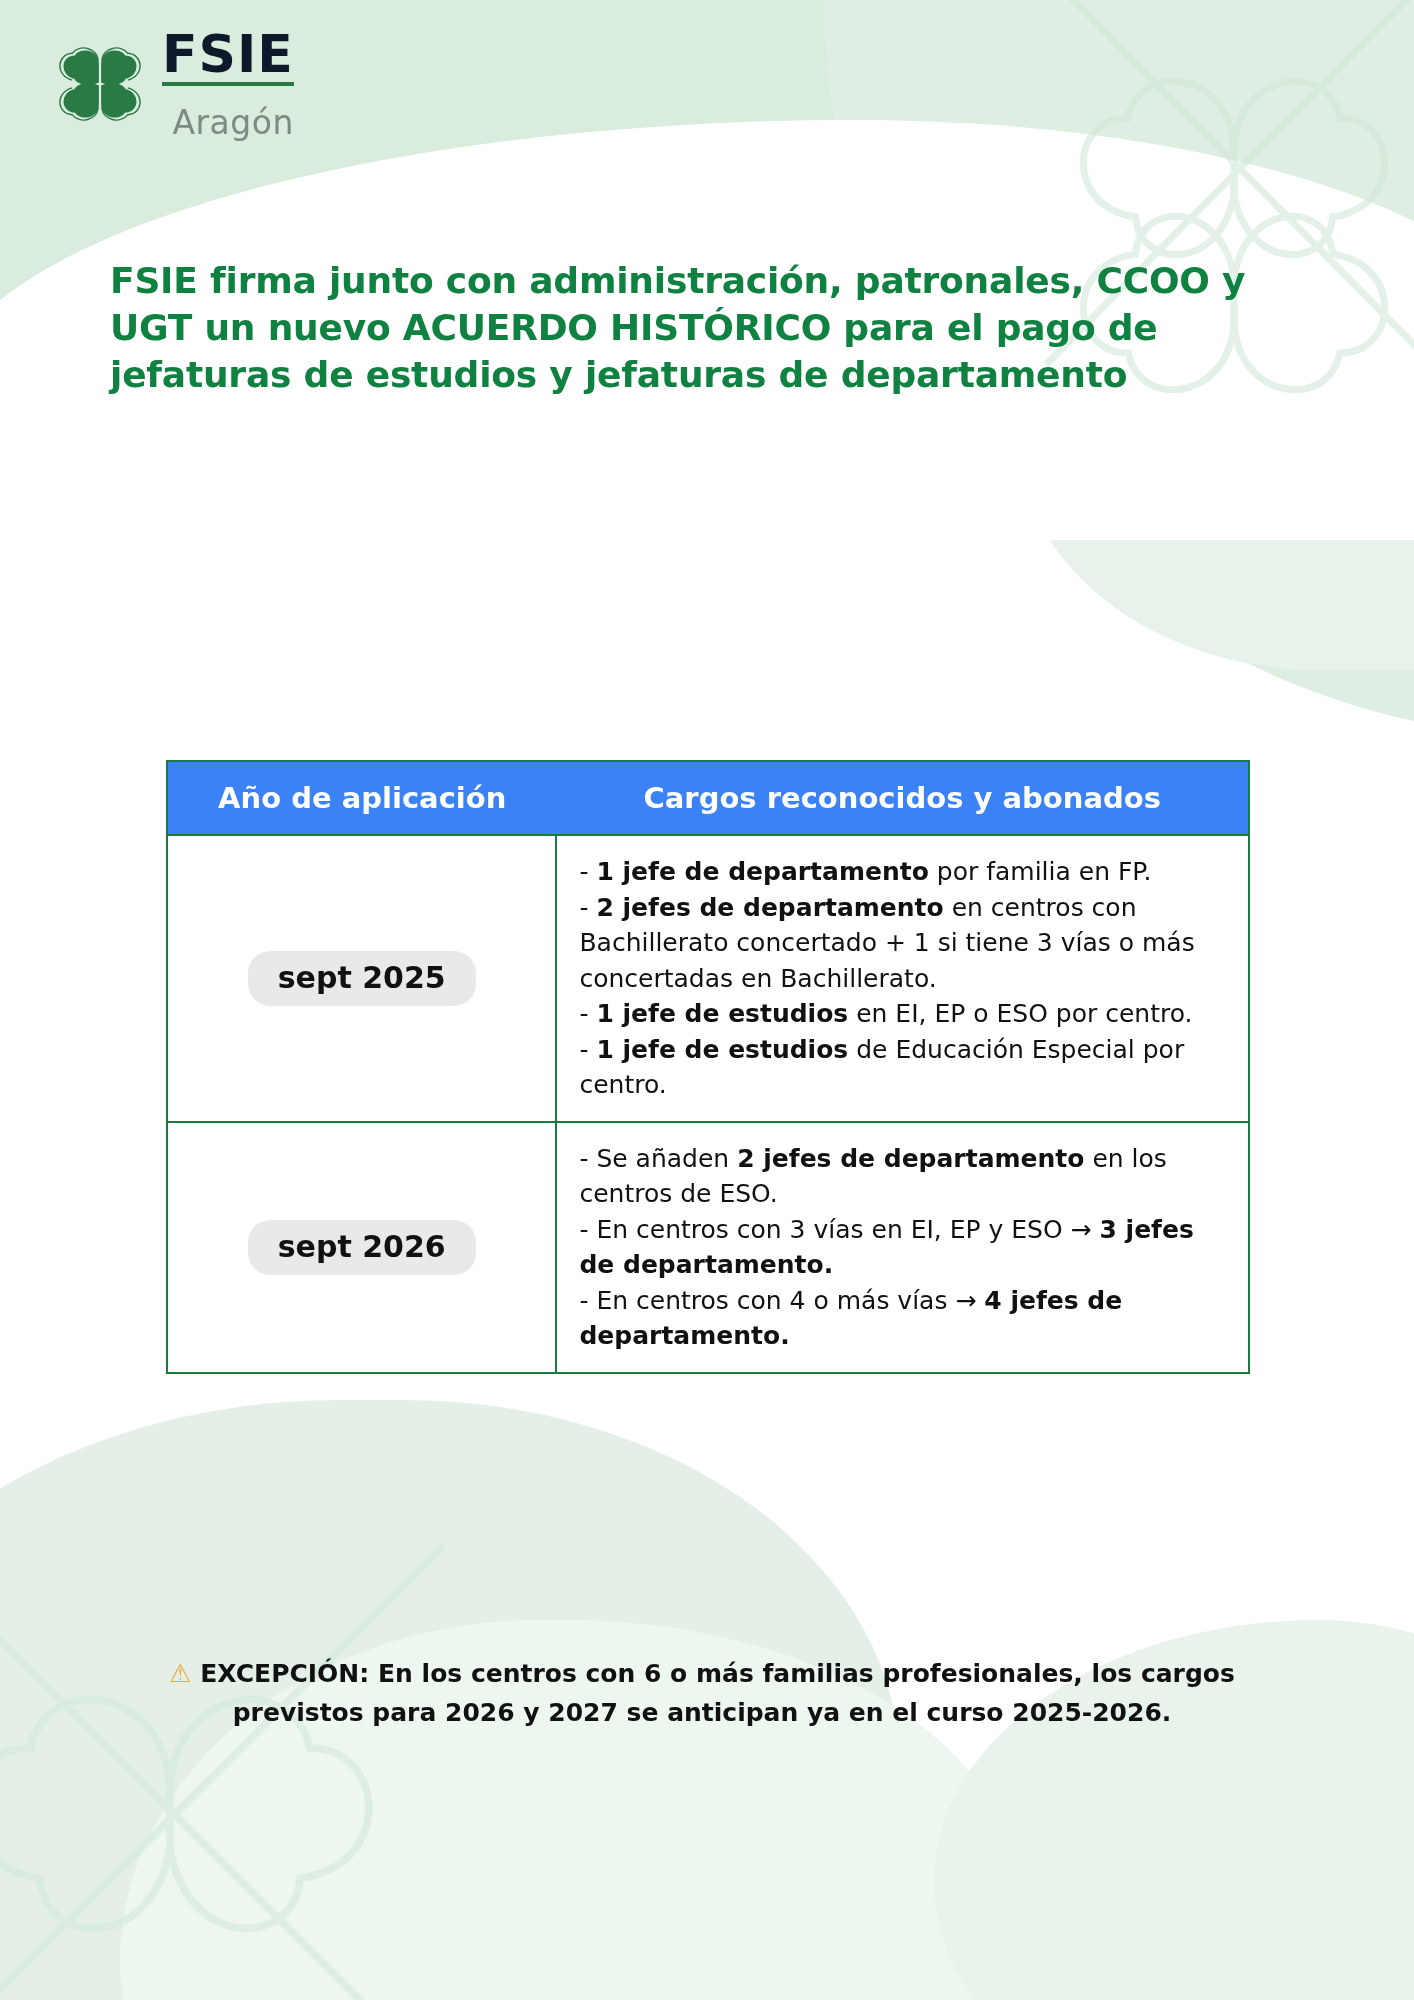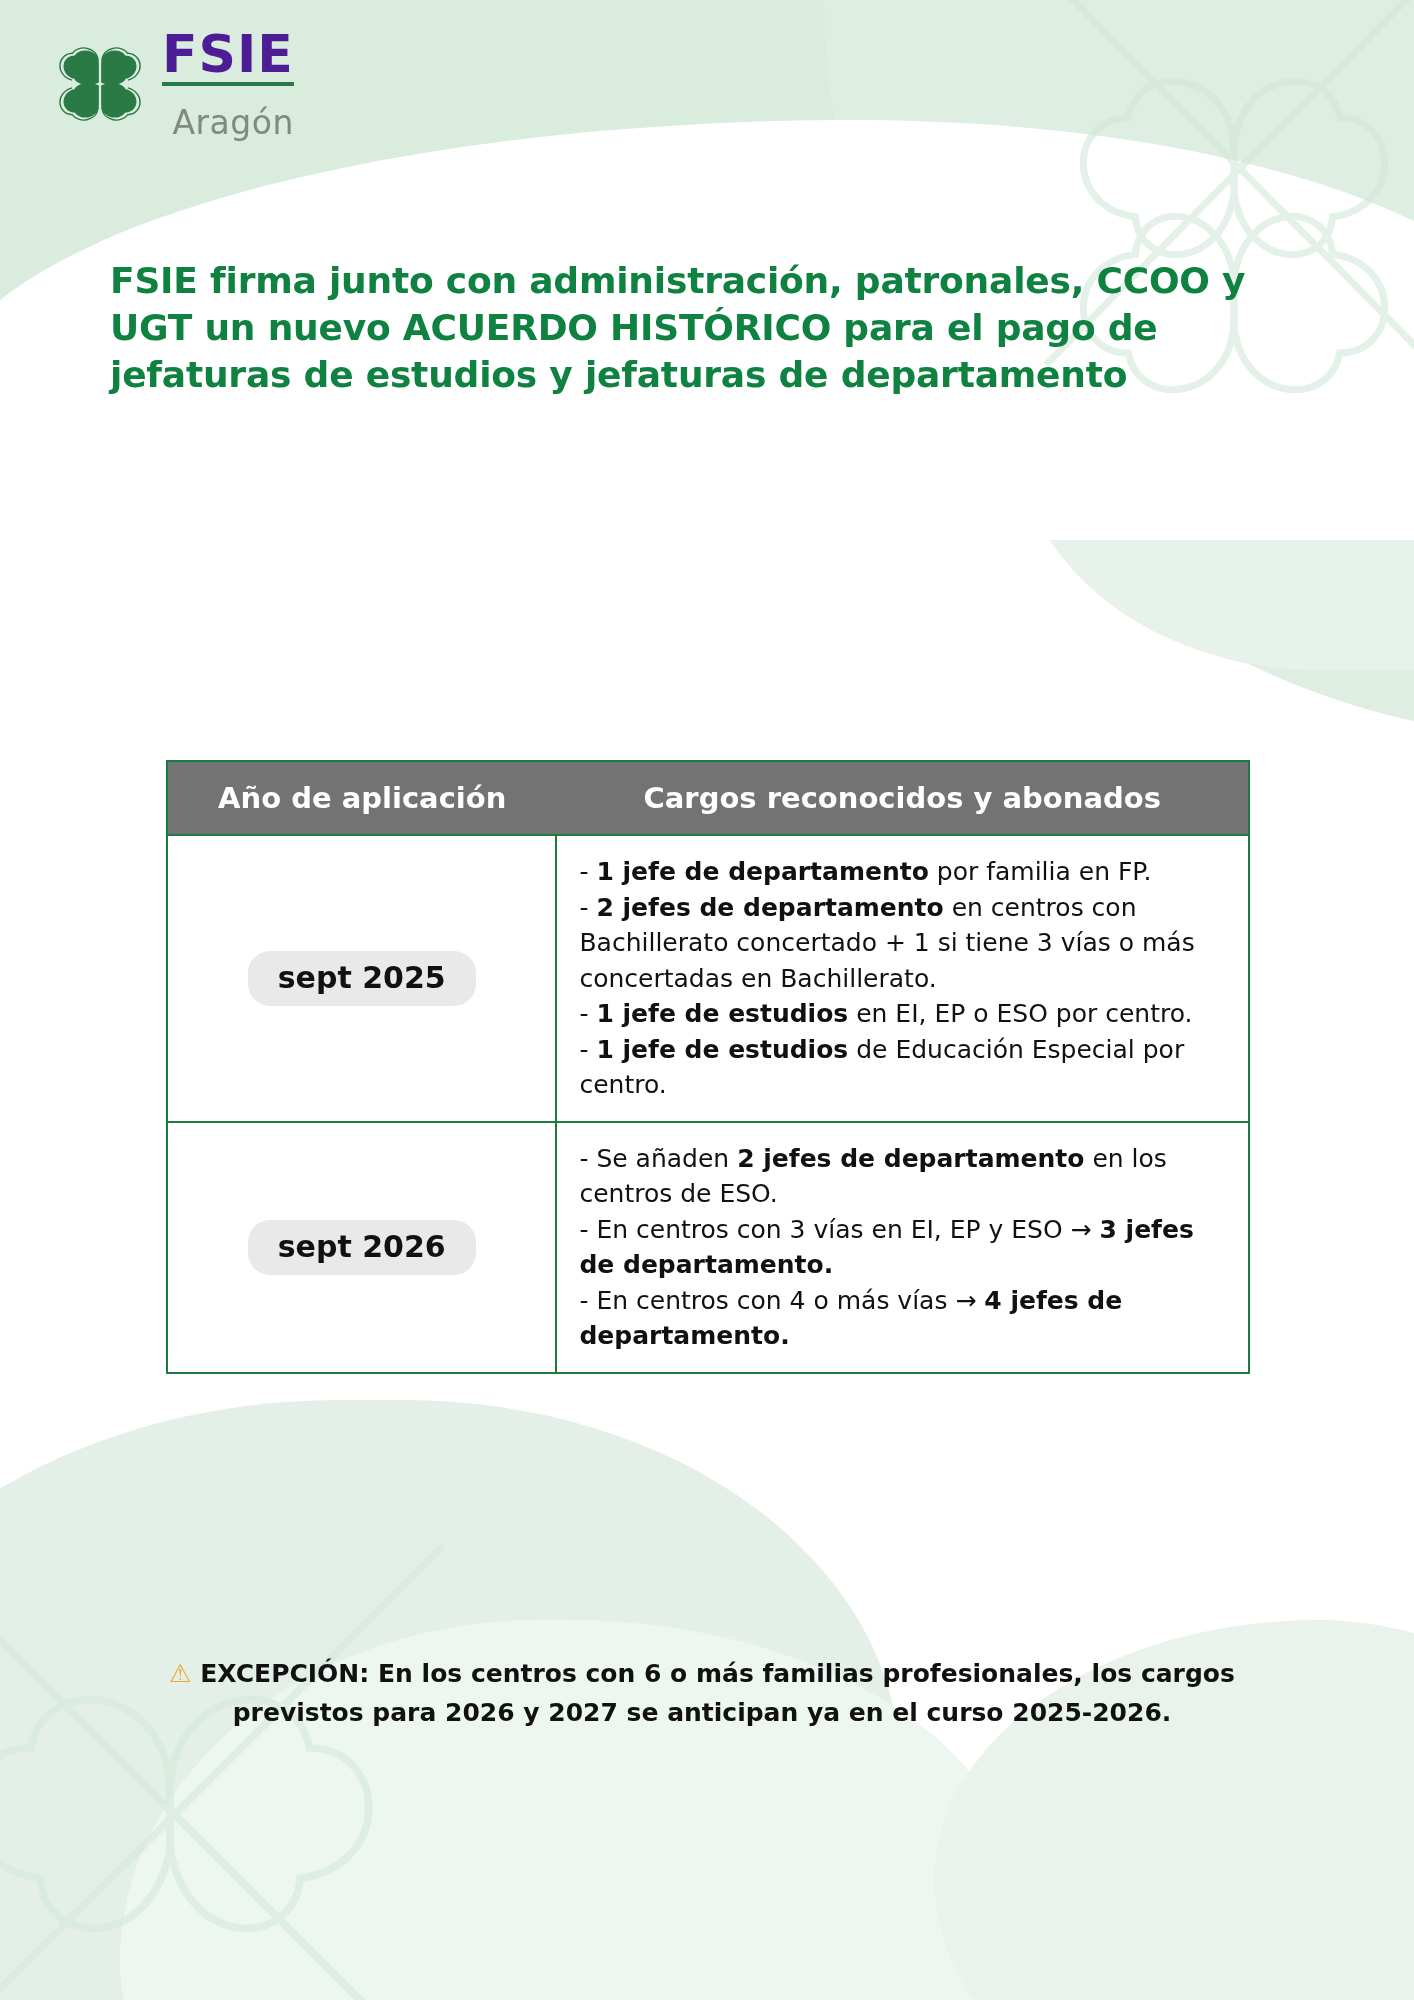--- a/index.html
+++ b/index.html
@@ -72,21 +72,21 @@
   
   .logo-block {
     position: absolute; left: 52px; top: 28px;
     display: flex; align-items: center; gap: 14px;
   }
   .logo-clover { width: 96px; height: 96px; flex: 0 0 auto; }
   .logo-words { display: flex; flex-direction: column; line-height: 1; }
   .logo-fsie {
     font-family: "DejaVu Sans", sans-serif;
     font-weight: bold; font-size: 52px; letter-spacing: 1px;
-    color: #4c1d95;
+    color: #0f172a;
     border-bottom: 4px solid #2a7a46;
     padding-bottom: 2px;
   }
   .logo-aragon {
     font-family: "DejaVu Sans", sans-serif;
     font-size: 33px; color: #7f8a82; margin-top: 20px; text-align: right;
     letter-spacing: .5px;
   }
 
   
@@ -111,21 +111,21 @@
     color: #111111;
   }
 
   
   .table {
     position: absolute; left: 166px; top: 760px; width: 1084px;
     border: 2px solid #1a7a3f;
     border-collapse: collapse;
     background: #ffffff;
   }
-  .table .hdr-row { background: #737373; margin-left: 30px; }
+  .table .hdr-row { background: #3b82f6; margin-left: 30px; }
   .table th {
     color: #ffffff;
     font-family: "DejaVu Sans", sans-serif;
     font-weight: bold;
     font-size: 29px;
     padding: 19px 8px;
     text-align: center;
     border: none;
   }
   .col-year { width: 390px; }

